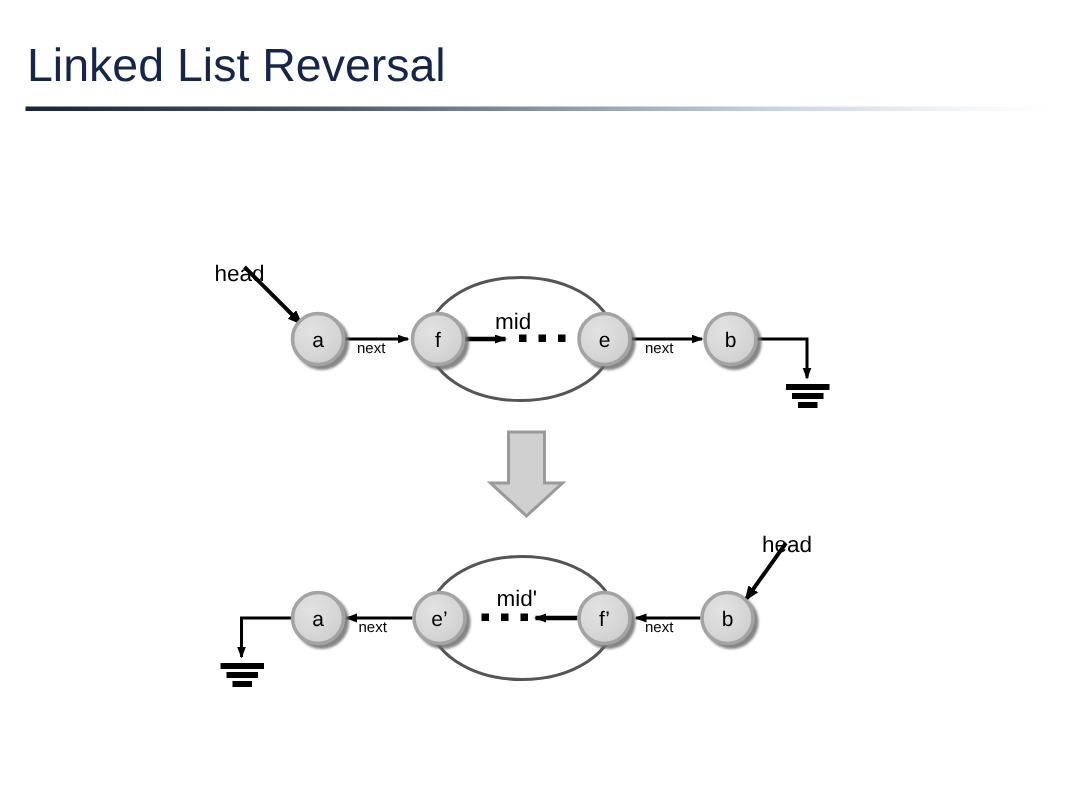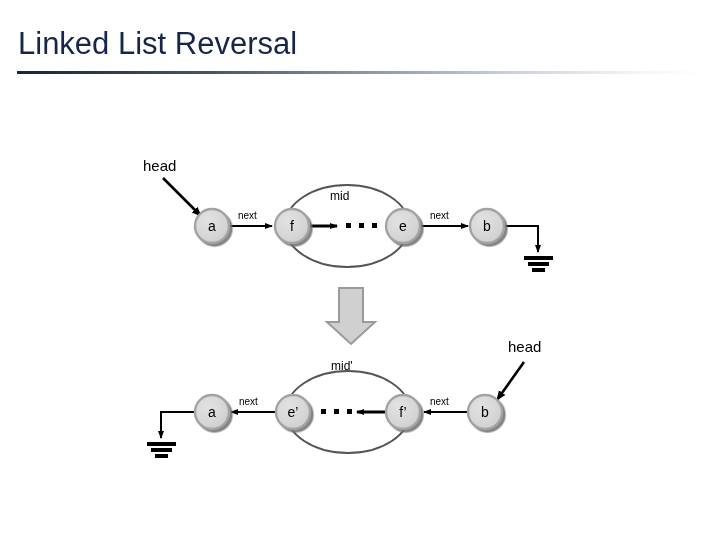--- a/index.html
+++ b/index.html
@@ -44,26 +44,27 @@
     left: 0;
     top: 0;
     width: 720px;
     height: 540px;
   }
   .txt {
     position: absolute;
     color: #000000;
     font-family: "Liberation Sans", sans-serif;
     white-space: nowrap;
+    margin-top: 17px;
   }
   .lbl-head {
     font-size: 15px;
   }
   .lbl-mid {
-    font-size: 12px;
+    font-size: 15px;
   }
   .lbl-next {
     font-size: 10px;
   }
   .node-text {
     position: absolute;
     font-size: 14px;
     color: #000000;
     font-family: "Liberation Sans", sans-serif;
     text-align: center;
@@ -185,21 +186,21 @@
   <div class="txt lbl-mid" style="left:330px; top:189px;">mid</div>
   <div class="txt lbl-next" style="left:238px; top:210px;">next</div>
   <div class="txt lbl-next" style="left:430px; top:210px;">next</div>
 
   <div class="node-text" style="left:202px; top:218px; width:20px;">a</div>
   <div class="node-text" style="left:282px; top:218px; width:20px;">f</div>
   <div class="node-text" style="left:393px; top:218px; width:20px;">e</div>
   <div class="node-text" style="left:477px; top:218px; width:20px;">b</div>
 
   <div class="txt lbl-head" style="left:508px; top:338px;">head</div>
-  <div class="txt lbl-mid" style="left:331px; top:359px;">mid'</div>
+  <div class="txt lbl-mid" style="left:331px; top:374px;">mid'</div>
   <div class="txt lbl-next" style="left:239px; top:396px;">next</div>
   <div class="txt lbl-next" style="left:430px; top:396px;">next</div>
 
   <div class="node-text" style="left:202px; top:404px; width:20px;">a</div>
   <div class="node-text" style="left:283px; top:404px; width:20px;">e’</div>
   <div class="node-text" style="left:393px; top:404px; width:20px;">f’</div>
   <div class="node-text" style="left:475px; top:404px; width:20px;">b</div>
 
 </div>
 

